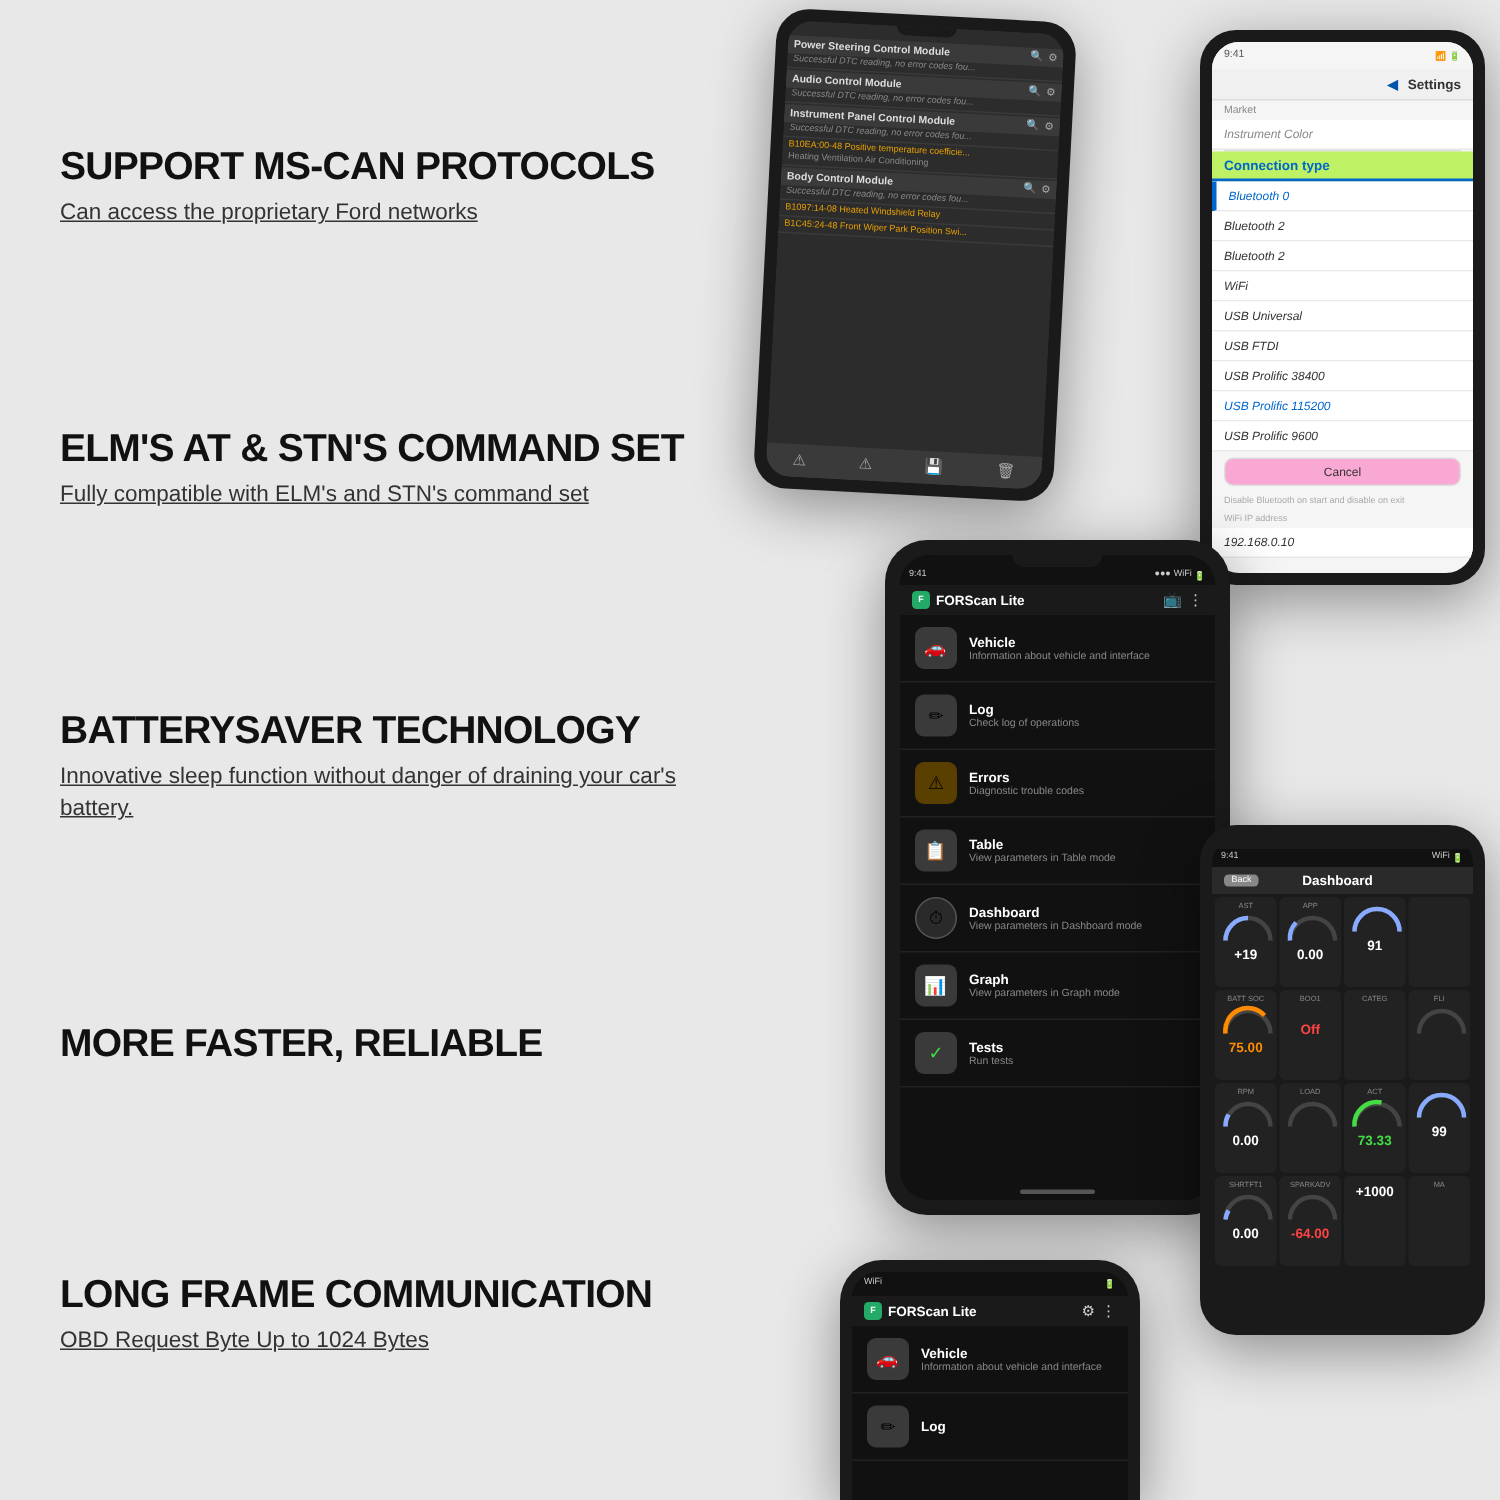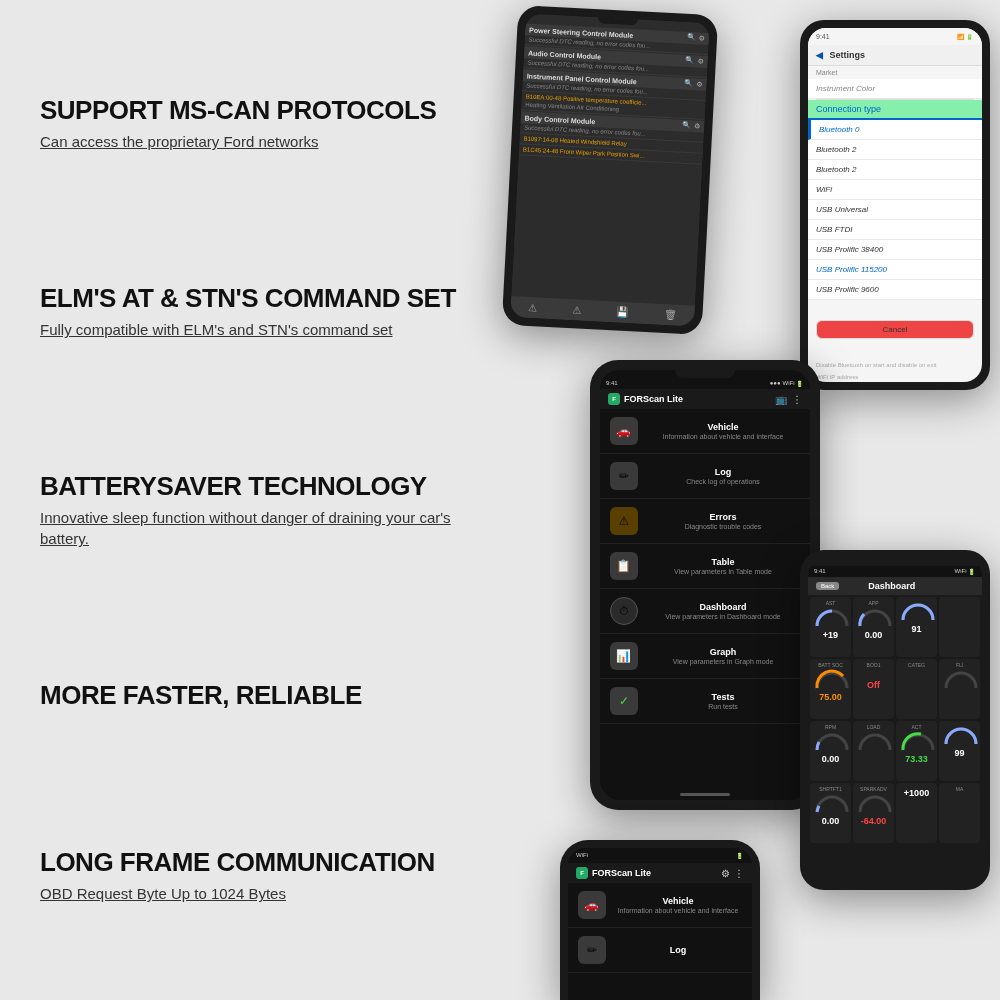--- a/index.html
+++ b/index.html
@@ -176,20 +176,21 @@
       color: #555;
     }
 
     .settings-header {
       background: #f0f0f0;
       padding: 5px 8px;
       font-size: 9px;
       font-weight: bold;
       color: #333;
       border-bottom: 1px solid #ddd;
+      text-align: right;
     }
 
     .settings-section-label {
       padding: 3px 8px;
       font-size: 7px;
       color: #888;
     }
 
     .connection-item {
       padding: 5px 8px;
@@ -203,24 +204,24 @@
     .connection-item.selected {
       color: #0066cc;
       border-left: 3px solid #0066cc;
     }
 
     .connection-item.highlighted {
       color: #0066cc;
     }
 
     .cancel-btn {
-      margin: 20px 8px;
+      margin: 4px 8px;
       padding: 4px 0;
       text-align: center;
-      background: #ef4444;
+      background: #f9a8d4;
       border: 1px solid #ddd;
       border-radius: 6px;
       font-size: 8px;
       color: #333;
     }
 
     .settings-footer-text {
       padding: 3px 8px;
       font-size: 6px;
       color: #aaa;
@@ -277,21 +278,20 @@
       background: #333;
       display: flex;
       align-items: center;
       justify-content: center;
       flex-shrink: 0;
       font-size: 12px;
     }
 
     .forscan-item-text {
       flex: 1;
-      text-align: center;
     }
 
     .forscan-item-title {
       font-size: 9px;
       color: #fff;
       font-weight: bold;
     }
 
     .forscan-item-desc {
       font-size: 7px;
@@ -596,21 +596,21 @@
         </div>
         <div class="settings-header">
           <span style="color:#0055aa; margin-right:4px;">◀</span>
           <span>Settings</span>
         </div>
         <div class="settings-section-label">Market</div>
         <div class="connection-item" style="color:#888; font-size:8px;">
           <span>Instrument Color</span>
         </div>
         <div class="divider-line"></div>
-        <div style="padding: 4px 8px; font-size:9px; font-weight:normal; color:#0066cc; border-bottom: 2px solid #0066cc; background:#86efac;">Connection type</div>
+        <div style="padding: 4px 8px; font-size:9px; font-weight:bold; color:#0066cc; border-bottom: 2px solid #0066cc; background:#bef264;">Connection type</div>
         <div class="connection-item selected">Bluetooth 0</div>
         <div class="connection-item">Bluetooth 2</div>
         <div class="connection-item">Bluetooth 2</div>
         <div class="connection-item">WiFi</div>
         <div class="connection-item">USB Universal</div>
         <div class="connection-item">USB FTDI</div>
         <div class="connection-item">USB Prolific 38400</div>
         <div class="connection-item highlighted">USB Prolific 115200</div>
         <div class="connection-item">USB Prolific 9600</div>
         <div class="cancel-btn">Cancel</div>

